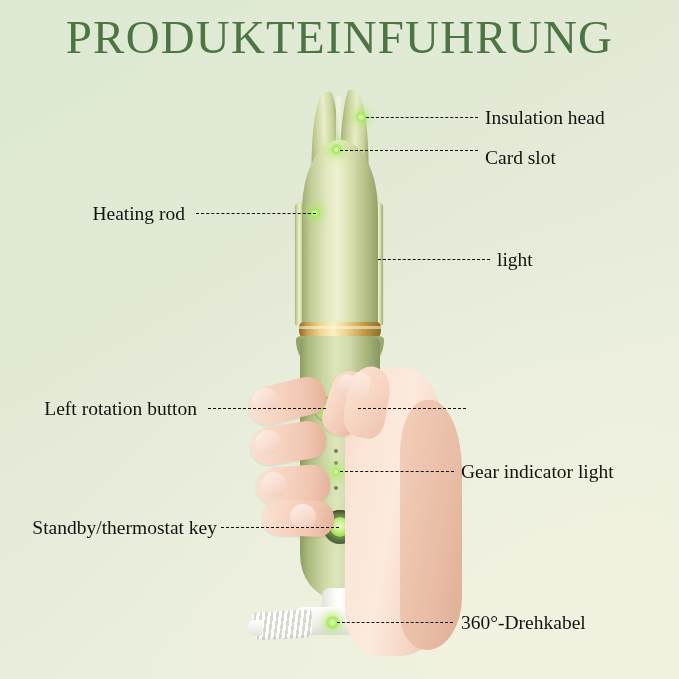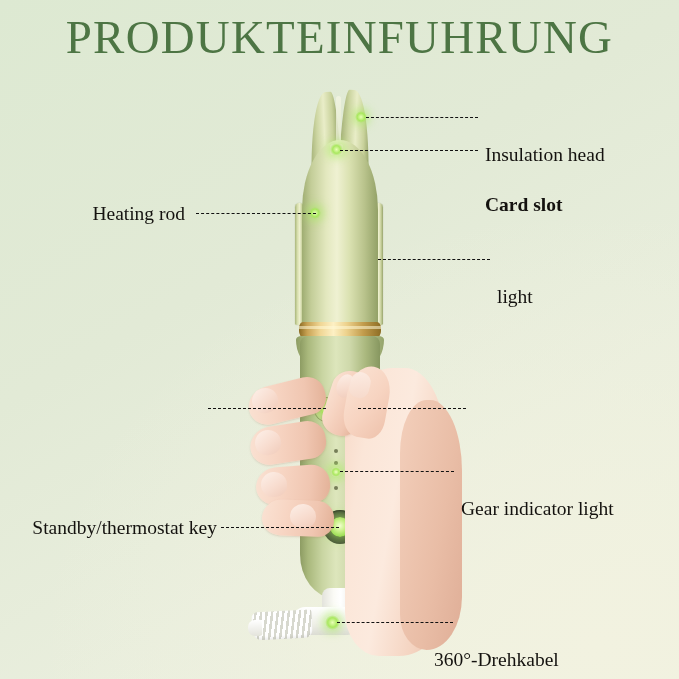--- a/index.html
+++ b/index.html
@@ -36,21 +36,21 @@
   }
 
   
   .label {
     position: absolute;
     font-size: 19.5px;
     color: #14120f;
     white-space: nowrap;
     line-height: 1;
   }
-  .label.right { text-align: left; margin-top: 37px; }
+  .label.right { text-align: left; }
   .label.left  { text-align: center; }
 
   
   .dash {
     position: absolute;
     height: 0;
     border-top: 1.6px dashed #111;
   }
 
   
@@ -382,27 +382,28 @@
   <div class="dash" style="left:196px; top:213px; width:120px;"></div>
   <div class="dash" style="left:378px; top:259px; width:112px;"></div>
   <div class="dash" style="left:208px; top:408px; width:118px;"></div>
   <div class="dash" style="left:358px; top:408px; width:108px;"></div>
   <div class="dash" style="left:340px; top:471px; width:114px;"></div>
   <div class="dash" style="left:221px; top:527px; width:118px;"></div>
   <div class="dash" style="left:337px; top:622px; width:116px;"></div>
 
   <div class="label right" style="left:485px; top:108px;">Insulation head</div>
 
-  <div class="label right" style="left:485px; top:158px;font-weight:bold;">Card slot</div>
+  <div class="label right" style="left:485px; top:148px;">Card slot</div>
 
   <div class="label left" style="right:494px; top:204px;">Heating rod</div>
 
   <div class="label right" style="left:497px; top:250px;">light</div>
 
+  <div class="label left" style="right:482px; top:399px;">Left rotation button</div>
 
 
   <div class="label right" style="left:461px; top:462px;">Gear indicator light</div>
 
   <div class="label left" style="right:462px; top:518px;">Standby/thermostat key</div>
 
-  <div class="label right" style="left:434px; top:613px;">360°-Drehkabel</div>
+  <div class="label right" style="left:461px; top:613px;">360°-Drehkabel</div>
 
 </div>
 
 </body></html>

